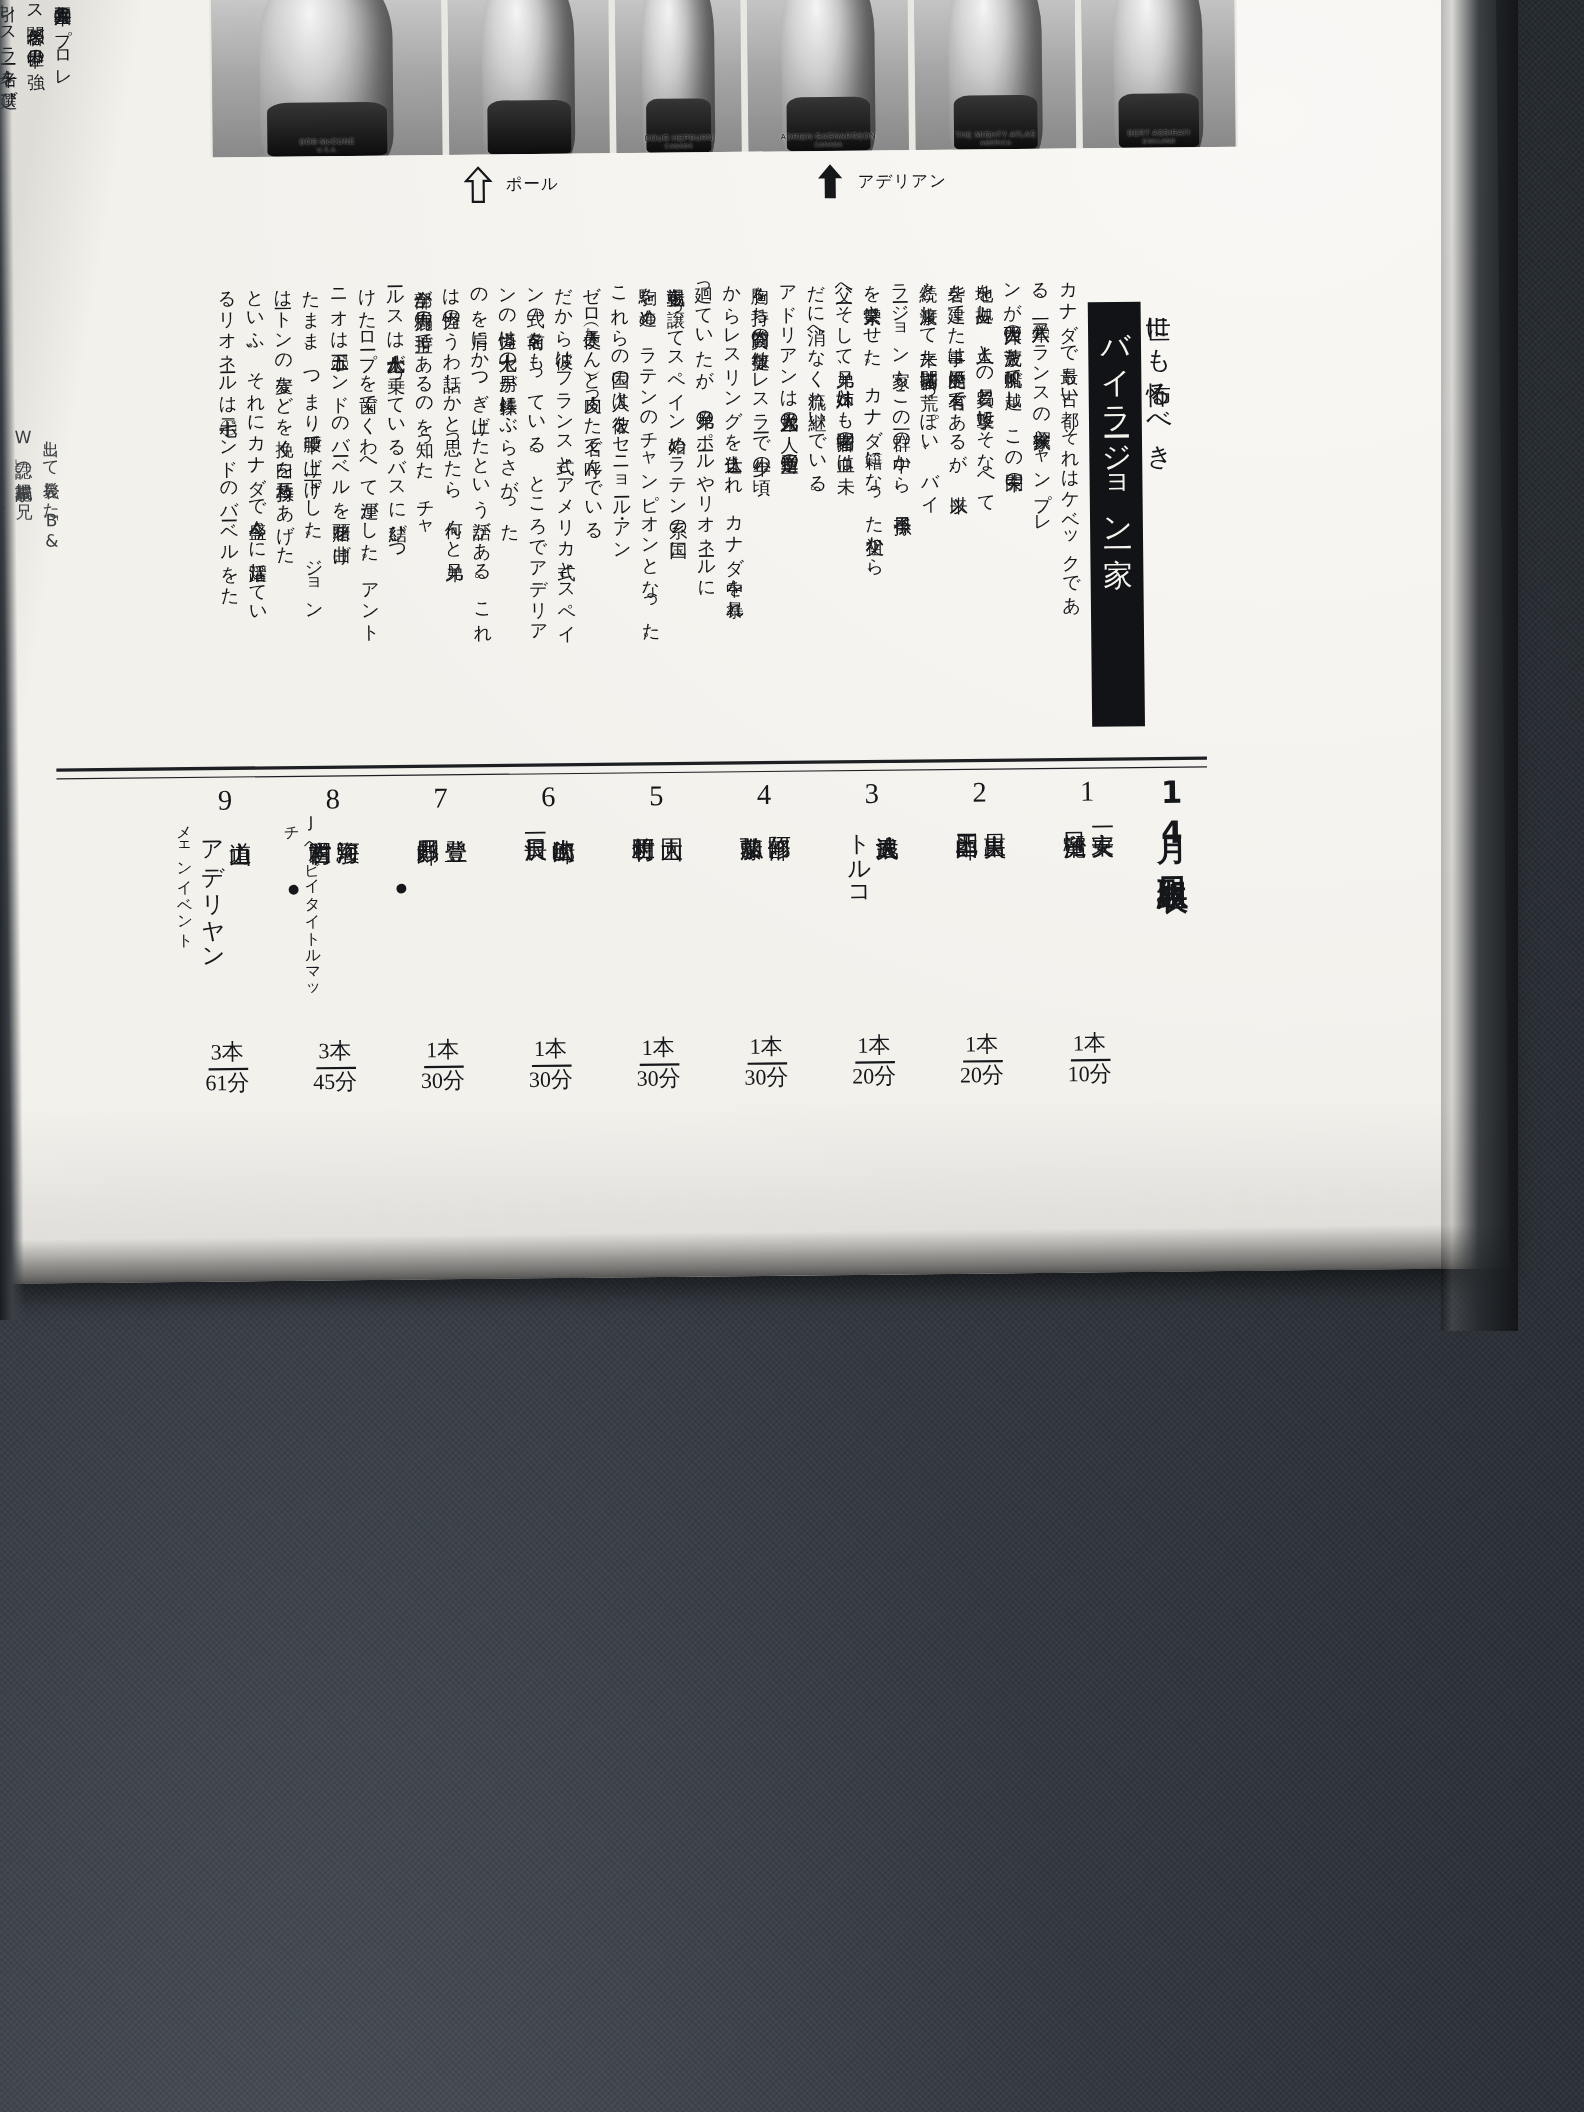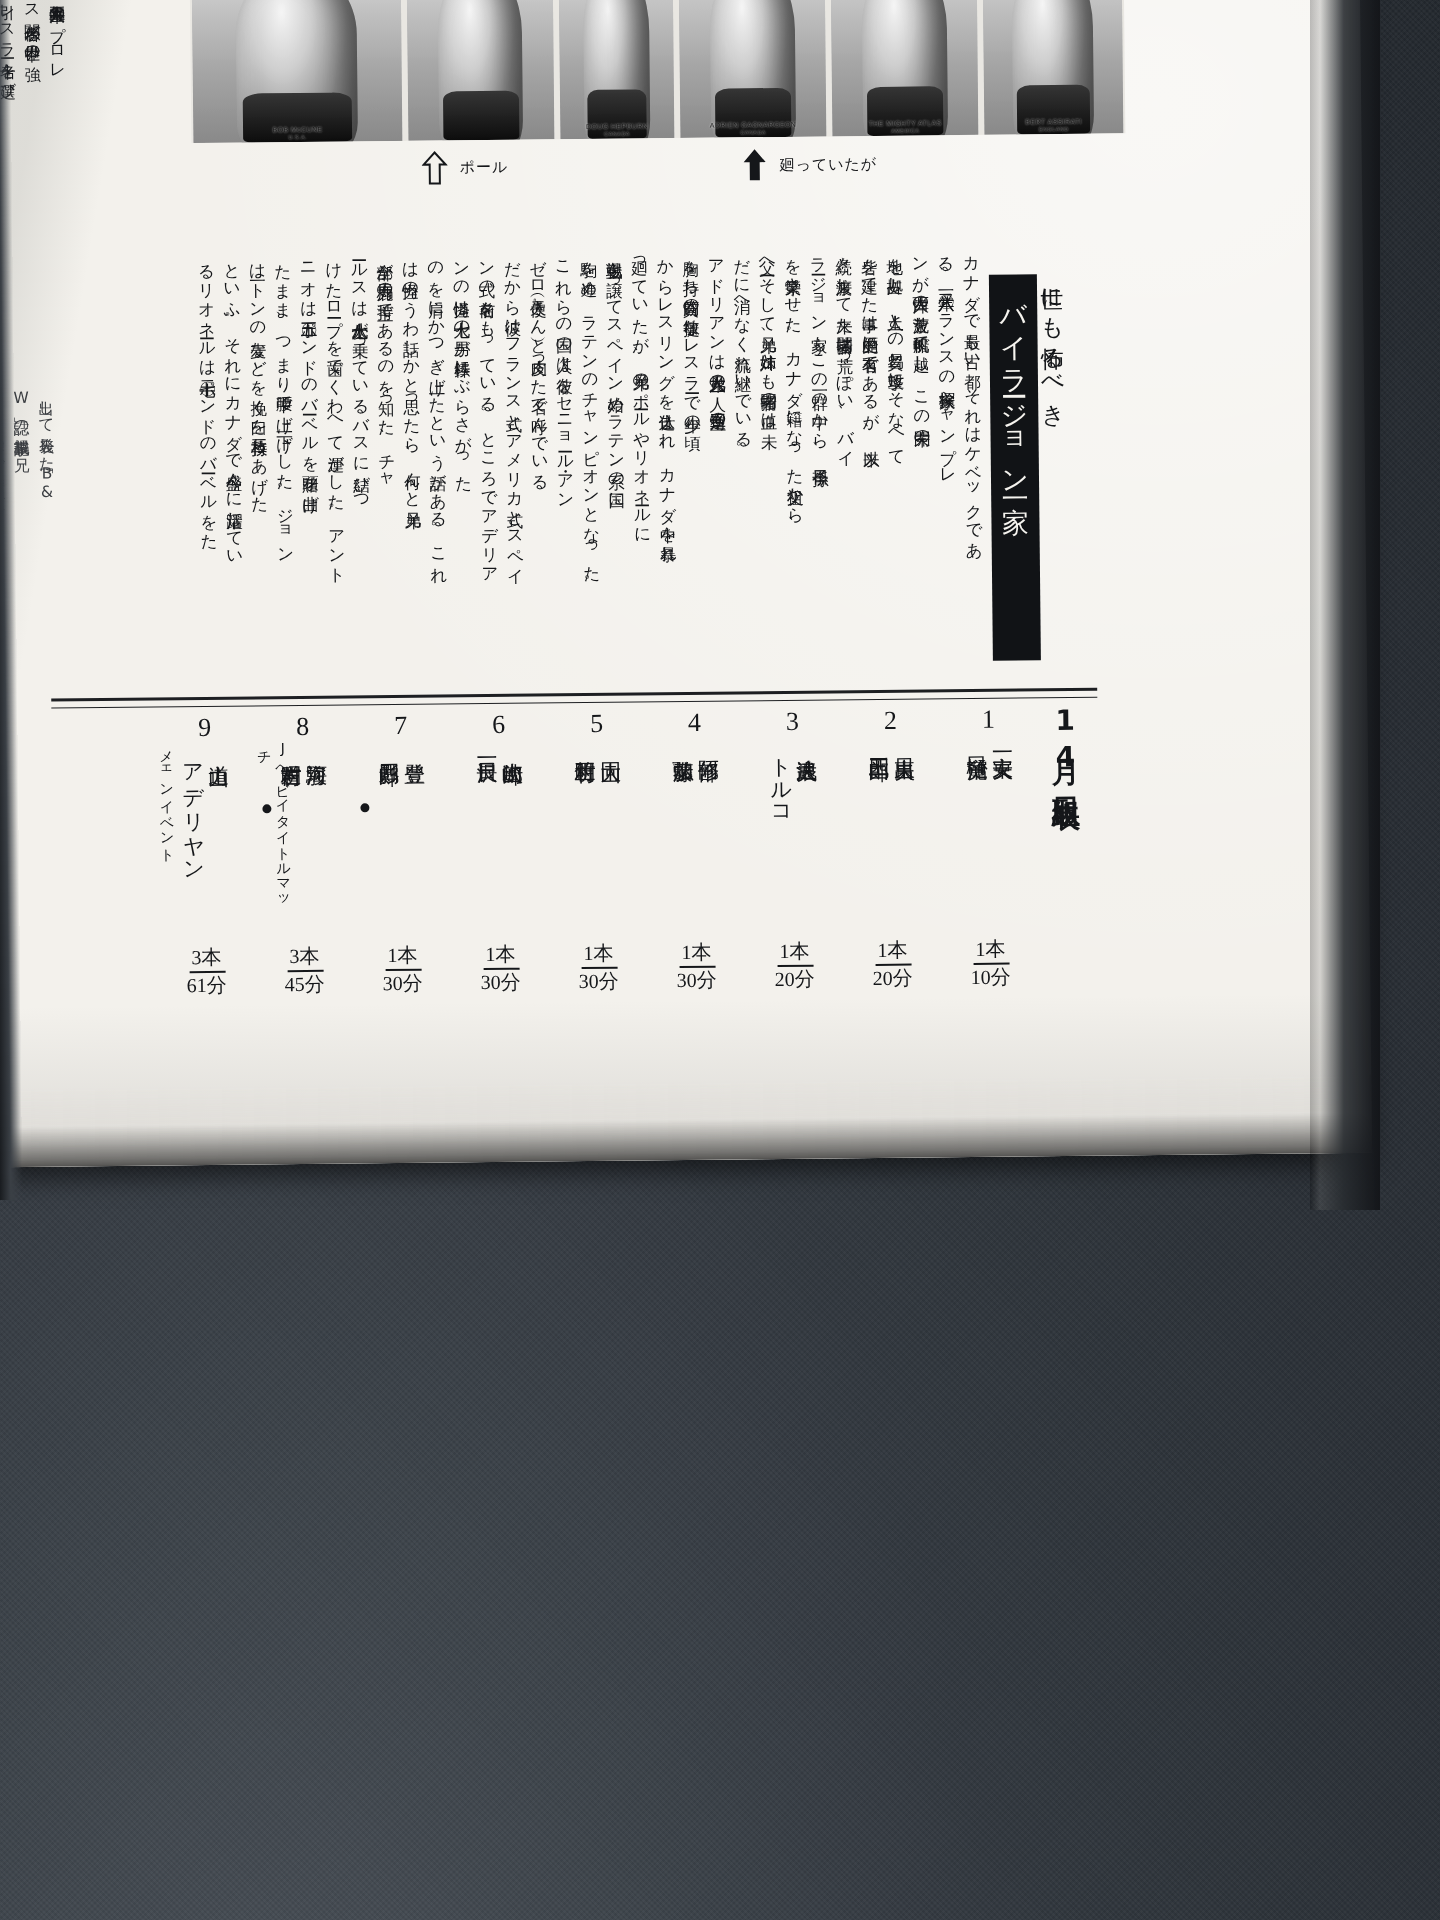--- a/index.html
+++ b/index.html
@@ -457,21 +457,21 @@
           </svg>
         </span>
         <span class="arrow-label">ポール</span>
       </div>
       <div class="arrow-item a2">
         <span class="arrow-up-solid">
           <svg width="26" height="36" viewBox="0 0 26 36">
             <path d="M13 2 L24 15 L18 15 L18 33 L8 33 L8 15 L2 15 Z" fill="#15171a"></path>
           </svg>
         </span>
-        <span class="arrow-label">廻っていたが</span>
+        <span class="arrow-label">アデリアン</span>
       </div>
     </div>
 
     <div class="headline-box">
       <div class="v">バイラージョン一家</div>
     </div>
     <div class="headline-sub">
       <div class="v">世にも怖るべき</div>
     </div>
 

